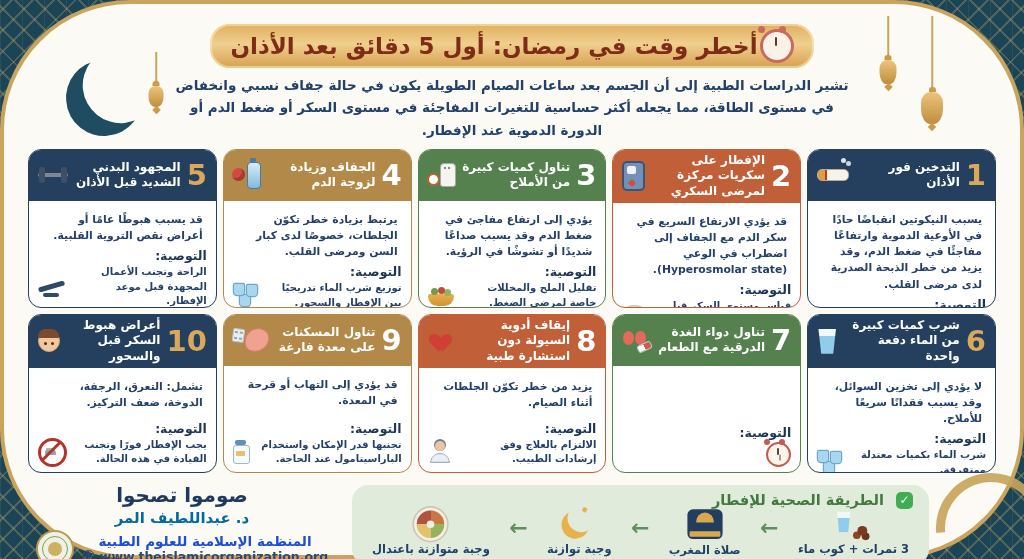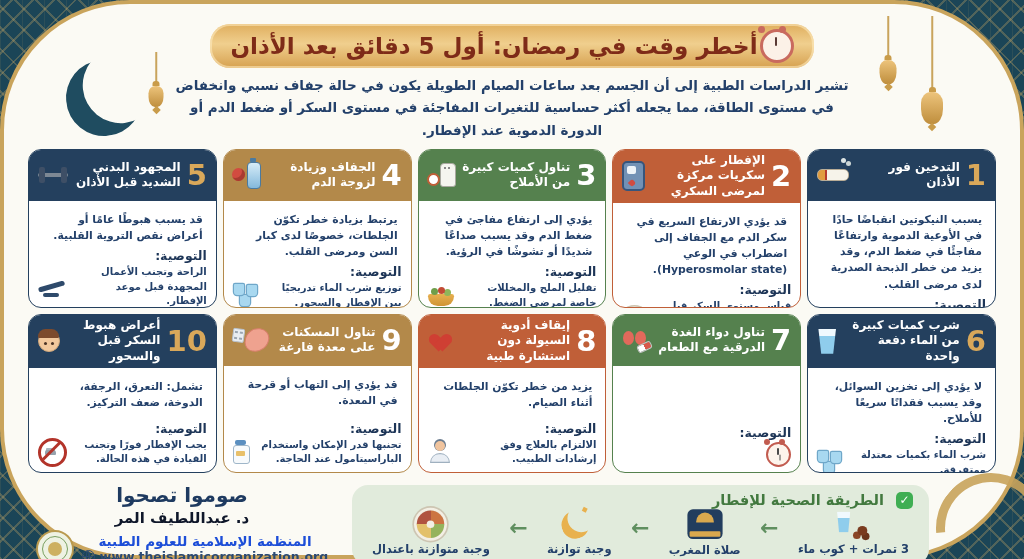--- a/index.html
+++ b/index.html
@@ -53,21 +53,21 @@
   .rec{display:flex;direction:rtl;align-items:center;gap:6px}
   .rec-text{flex:1;font-size:10px;font-weight:bold;color:#23406a;line-height:1.45}
   .t-navy   .card-head{background:#24405e}  .t-navy{border-color:#24405e}   .t-navy .num{color:#d9a85a}
   .t-orange .card-head{background:#c05f38}  .t-orange{border-color:#c05f38} .t-orange .num{color:#fff}
   .t-green  .card-head{background:#55814e}  .t-green{border-color:#55814e}  .t-green .num{color:#fff}
   .t-tan    .card-head{background:#b3894a}  .t-tan{border-color:#b3894a}    .t-tan .num{color:#fff}
   
   .bottom{display:flex;align-items:center;gap:20px;margin:10px 4px 0}
   .footer{width:300px;text-align:center}
   .slogan{font-size:20px;font-weight:bold;color:#1e3a60;line-height:1.2}
-  .author{font-size:15px;font-weight:bold;color:#0f172a;margin-top:2px}
+  .author{font-size:15px;font-weight:bold;color:#0369a1;margin-top:2px}
   .org-row{display:flex;align-items:center;justify-content:center;gap:8px;margin-top:3px}
   .org-col{text-align:center}
   .org-name{direction:rtl;font-size:13.5px;font-weight:bold;color:#1d4ed8}
   .site-row{display:flex;align-items:center;justify-content:center;gap:5px;font-size:12.5px;color:#2b4a73;font-weight:bold}
   .logo-badge{width:34px;height:34px;border-radius:50%;border:2px solid #b99a4f;background:#eef2e3;position:relative;flex:none}
   .logo-badge::before{content:"";position:absolute;inset:4px;border-radius:50%;border:1.5px solid #7aa061}
   .logo-badge::after{content:"";position:absolute;inset:10px;border-radius:50%;background:#cdb061}
   .iftar-box{flex:1;max-width:545px;margin-right:62px;background:#e1ebdc;border-radius:16px;padding:7px 16px 8px}
   .iftar-title{direction:rtl;display:flex;align-items:flex-start;gap:12px;font-size:14.5px;font-weight:bold;color:#42793f}
   .steps{display:flex;direction:rtl;align-items:center;justify-content:space-between;margin-top:3px;padding:0 4px}

